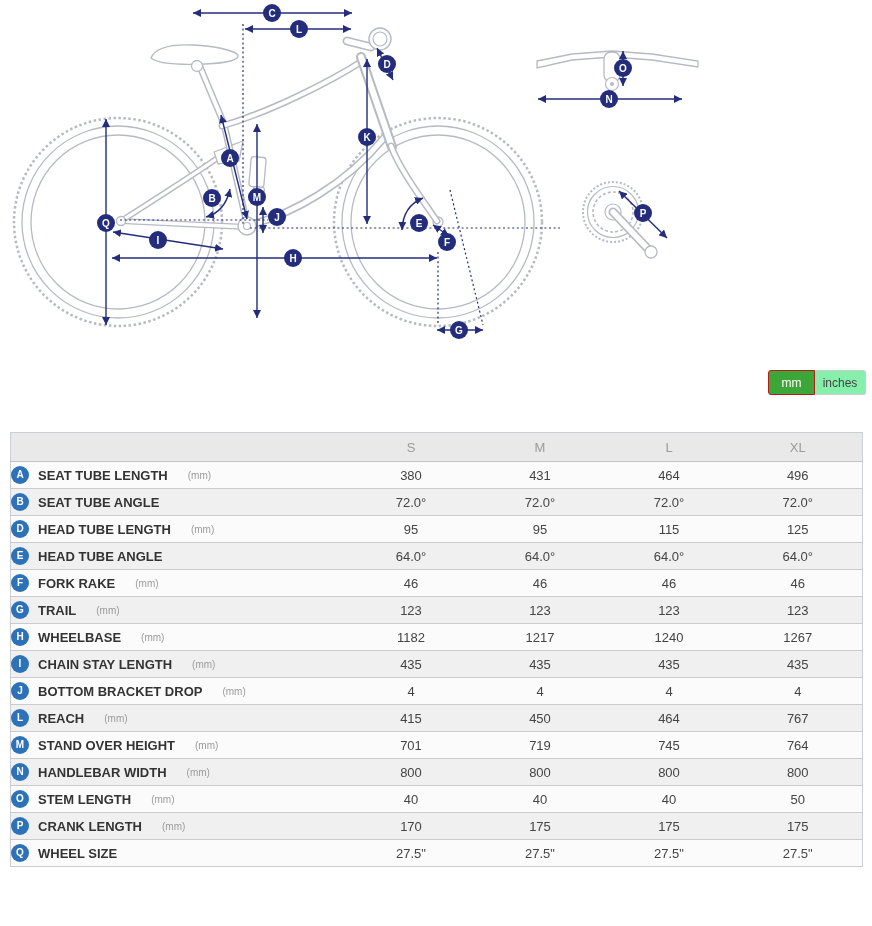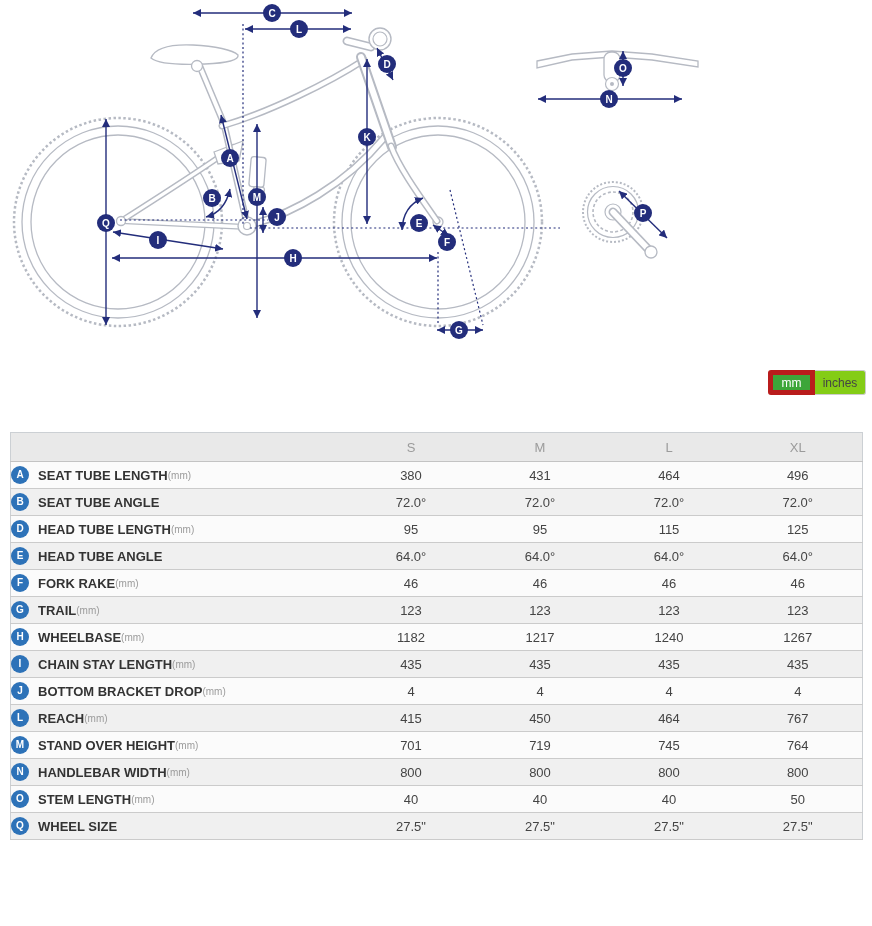--- a/index.html
+++ b/index.html
@@ -12,43 +12,43 @@
   .fr{stroke:#b6bac3;fill:#ffffff;}
   .frn{stroke:#b6bac3;fill:none;}
   .dim{stroke:#232d7b;stroke-width:1.4;fill:none;}
   .dot{stroke:#232d7b;stroke-width:1.2;fill:none;stroke-dasharray:2 2.6;}
   .badge-letter{fill:#fff;font:bold 10px "Liberation Sans",sans-serif;text-anchor:middle;}
 
   
   .unit-toggle{position:absolute;top:370px;right:6px;display:flex;}
   .unit-btn{height:25px;display:flex;align-items:center;justify-content:center;
     font-size:12px;cursor:pointer;box-sizing:border-box;}
-  .unit-btn.active{background:#3da639;color:#fff;border:5px solid #b91c1c;
+  .unit-btn.active{background:#3da639;color:#fff;border:1px solid #b91c1c;
     border-radius:3px 0 0 3px;width:47px;}
-  .unit-btn.inactive{background:#84cc16;color:#444;border:1px solid #ccc;border-left:none;
+  .unit-btn.inactive{background:#86efac;color:#444;border:1px solid #ccc;border-left:none;
     border-radius:0 3px 3px 0;width:51px;}
 
   
   .geo-table{position:absolute;top:432px;left:10px;width:852px;border-collapse:collapse;
     table-layout:fixed;font-size:13px;color:#444;border:1px solid #ccd0d4;}
   .geo-table col.c-label{width:336px;}
   .geo-table col.c-val{width:129px;}
   .geo-table thead th{background:#e9e9e9;color:#9b9b9b;font-weight:normal;height:26px;
     text-align:center;border-bottom:1px solid #c3c3c3;}
   .geo-table tbody tr{border-bottom:1px solid #cbcbcb;}
   .geo-table tbody tr:nth-child(odd){background:#fbfbfb;}
   .geo-table tbody tr:nth-child(even){background:#f0f0f0;}
   .geo-table td{height:26px;padding:0;}
   .geo-table td.val{text-align:center;}
   .label-cell{padding-left:46px;white-space:nowrap;}
   .badge{display:inline-block;width:18px;height:18px;border-radius:50%;
     background:#2d72b8;color:#fff;font:bold 10px/18px "Liberation Sans",sans-serif;
     text-align:center;vertical-align:middle;}
   .row-label{font-weight:bold;color:#333;margin-left:9px;vertical-align:middle;}
-  .row-unit{font-size:10px;color:#9b9b9b;margin-left:0;vertical-align:middle;}
+  .row-unit{font-size:10px;color:#9b9b9b;margin-left:20px;vertical-align:middle;}
 </style>
 </head>
 <body>
 
 <div class="page">
 
   <svg class="diagram" width="872" height="362" viewBox="0 0 872 362">
     <defs>
       <marker id="ah" markerUnits="userSpaceOnUse" markerWidth="9" markerHeight="8" refX="8" refY="4" orient="auto-start-reverse">
         <path d="M0,0 L8,4 L0,8 Z" fill="#232d7b"></path>
@@ -327,20 +327,27 @@
           <td class="val">800</td>
         </tr>
         <tr>
           <td class="label-cell"><span class="badge">O</span><span class="row-label">STEM LENGTH</span><span class="row-unit">(mm)</span></td>
           <td class="val">40</td>
           <td class="val">40</td>
           <td class="val">40</td>
           <td class="val">50</td>
         </tr>
         <tr>
+          <td class="label-cell"><span class="badge">P</span><span class="row-label">CRANK LENGTH</span><span class="row-unit">(mm)</span></td>
+          <td class="val">170</td>
+          <td class="val">175</td>
+          <td class="val">175</td>
+          <td class="val">175</td>
+        </tr>
+        <tr>
           <td class="label-cell"><span class="badge">Q</span><span class="row-label">WHEEL SIZE</span></td>
           <td class="val">27.5"</td>
           <td class="val">27.5"</td>
           <td class="val">27.5"</td>
           <td class="val">27.5"</td>
         </tr>
       </tbody>
   </table>
 
 </div>

